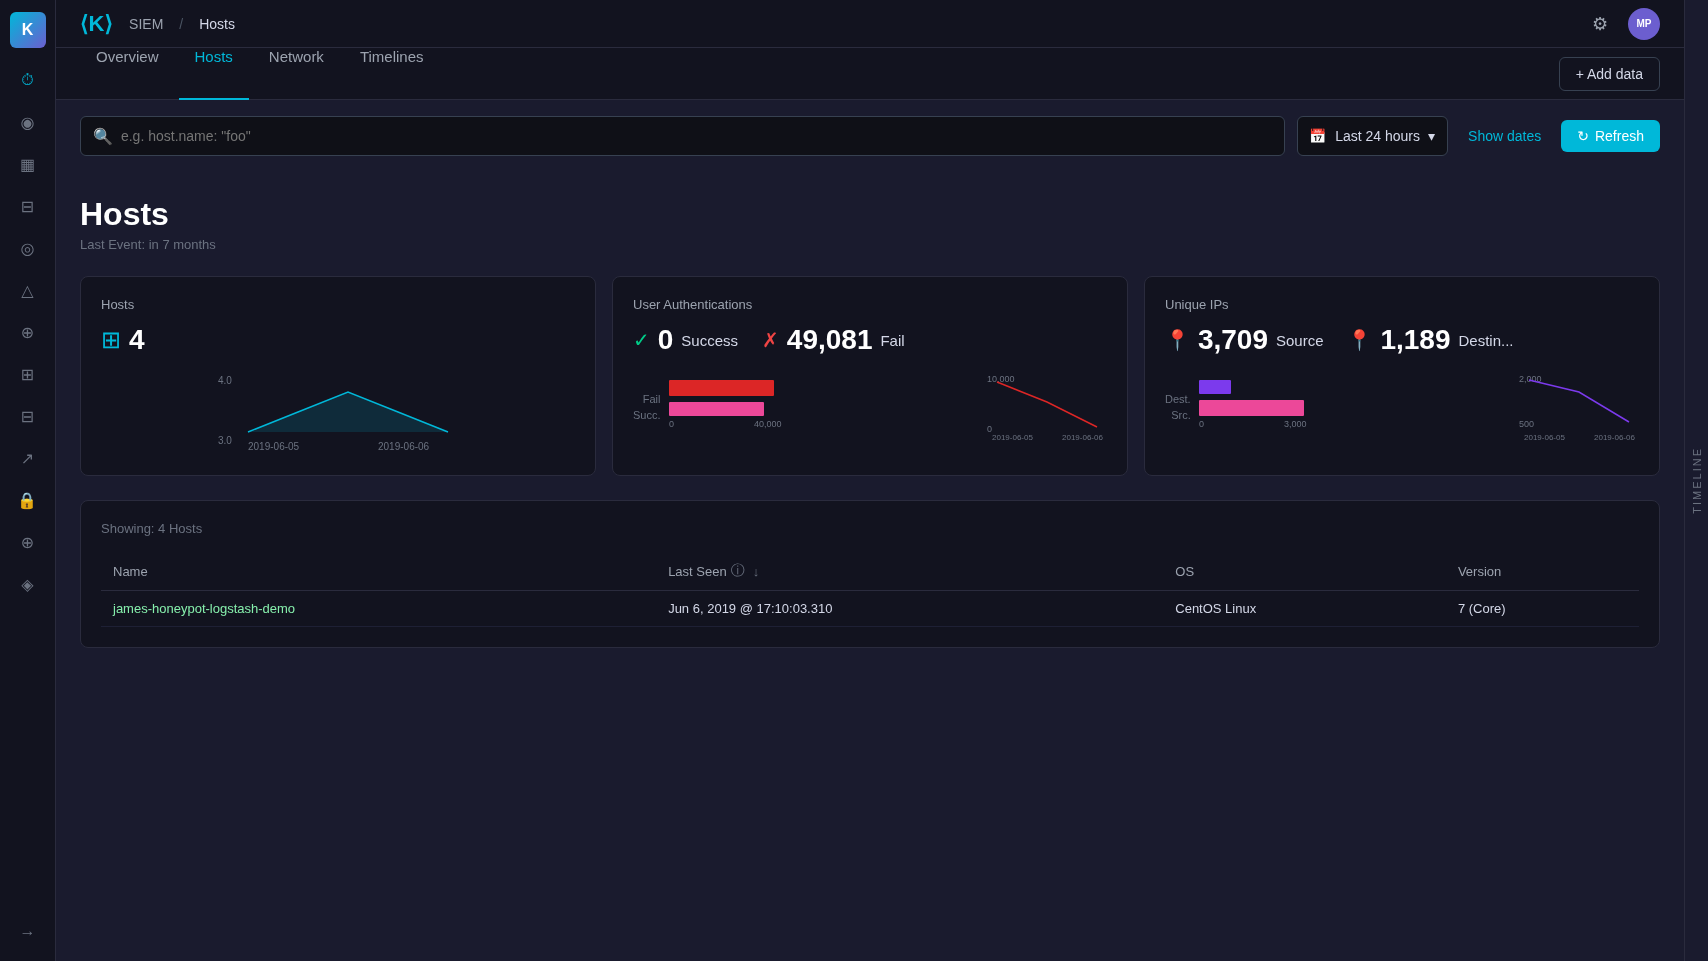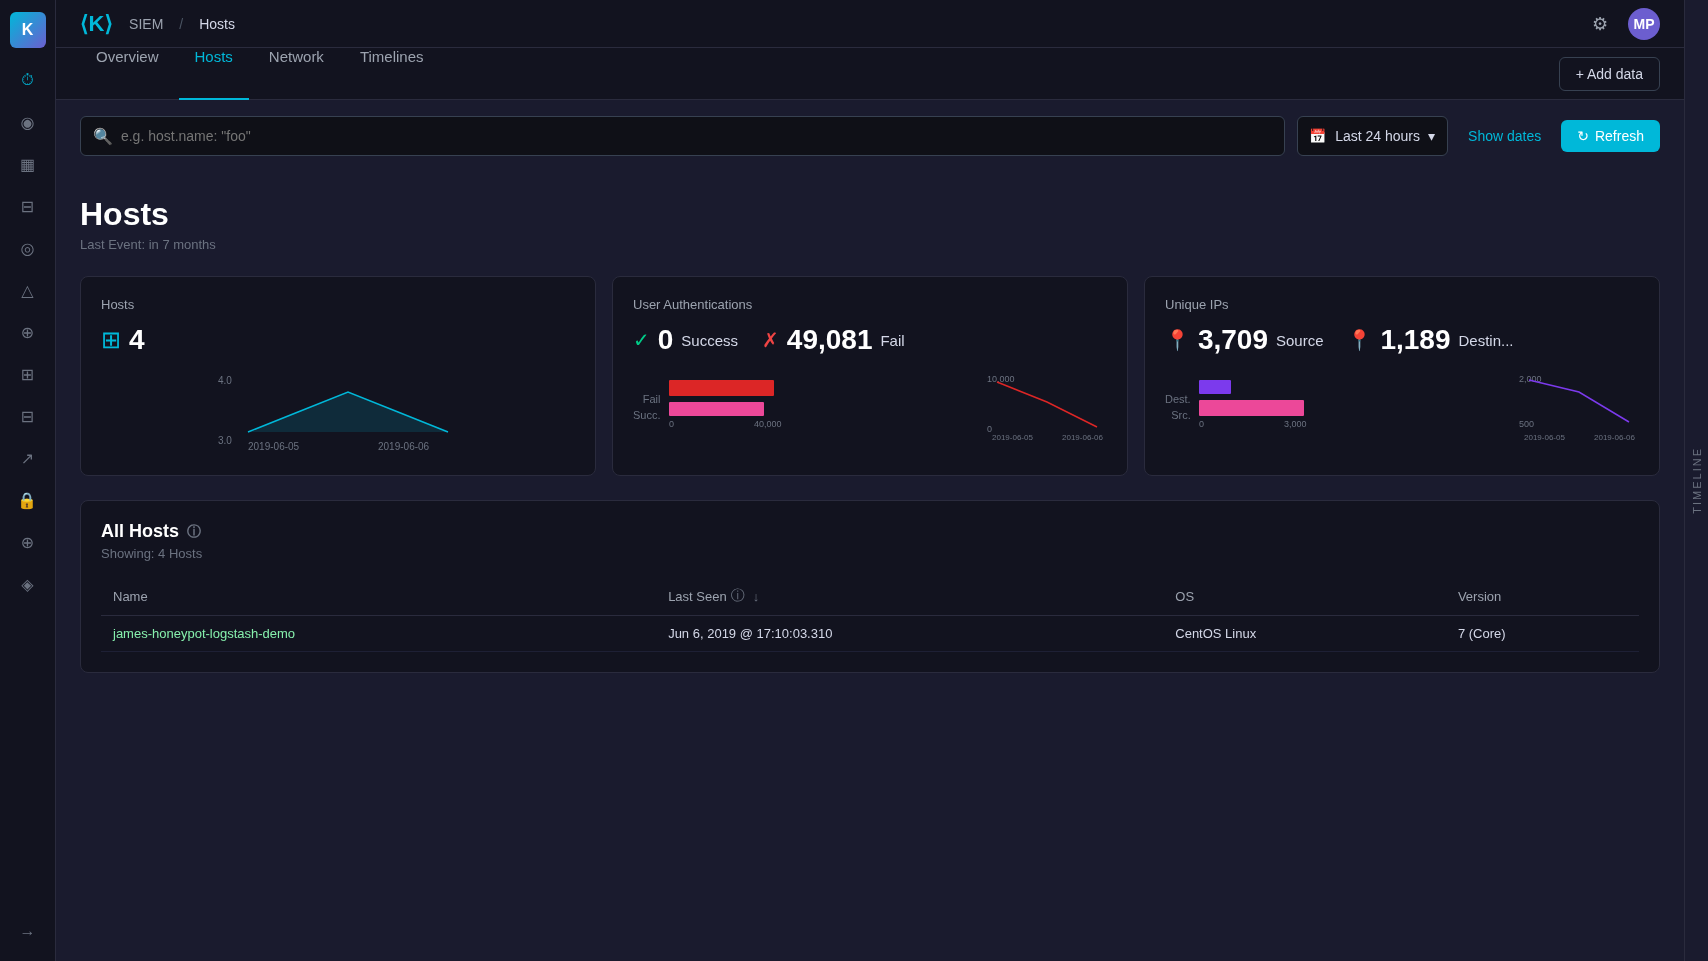--- a/index.html
+++ b/index.html
@@ -75,21 +75,21 @@
     .settings-icon {
       width: 32px; height: 32px;
       display: flex; align-items: center; justify-content: center;
       color: #9ca3af; cursor: pointer; font-size: 18px;
     }
     .user-avatar {
       width: 32px; height: 32px;
       background: #6c5ecf;
       border-radius: 50%;
       display: flex; align-items: center; justify-content: center;
-      font-weight: bold; color: #fff; font-size: 14px;
+      font-weight: bold; color: #fff; font-size: 10px;
       cursor: pointer;
       text-align: right;
     }
 
     
     .page-area {
       flex: 1;
       overflow-y: auto;
       padding: 0;
     }
@@ -517,24 +517,20 @@
               <polyline points="10,8 60,20 110,50" fill="none" stroke="#7c3aed" stroke-width="1.5"></polyline>
               <text x="5" y="68" font-size="8" fill="#6b7280">2019-06-05</text>
               <text x="75" y="68" font-size="8" fill="#6b7280">2019-06-06</text>
             </svg>
           </div>
         </div>
 
       </div>
 
       <div class="all-hosts-section">
-        <div class="section-title">
-          <span>All Hosts</span>
-          <span class="info-icon">ⓘ</span>
-        </div>
         <div class="section-subtitle">Showing: 4 Hosts</div>
         <table>
           <thead>
             <tr>
               <th>
                 <div class="th-wrap">
                   <span>Name</span>
                 </div>
               </th>
               <th>

